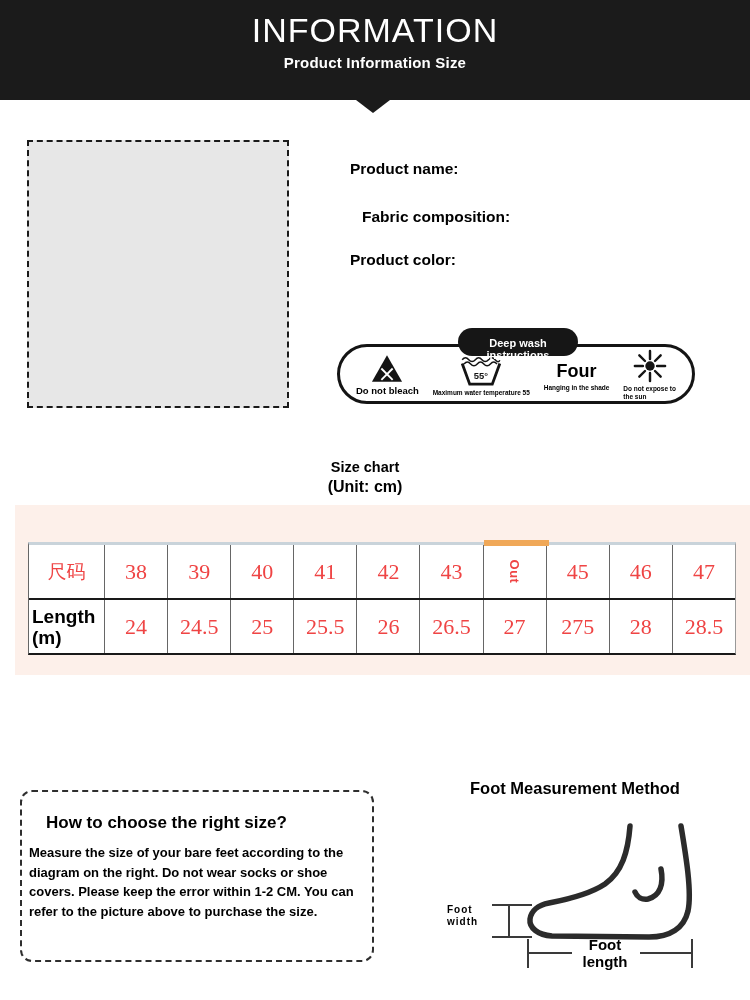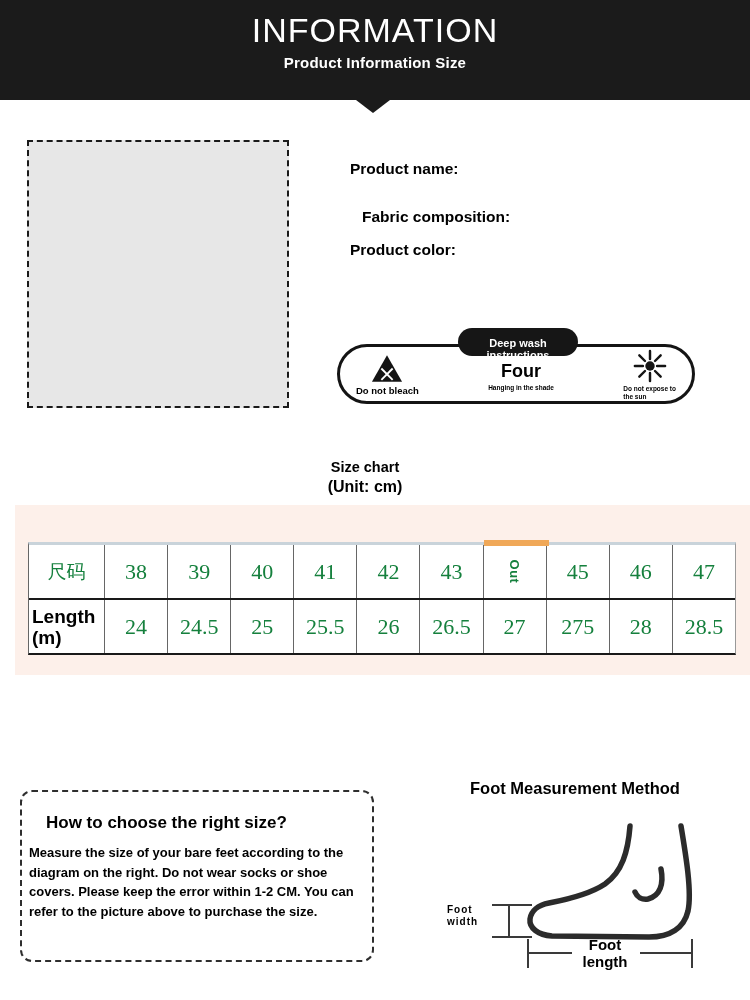--- a/index.html
+++ b/index.html
@@ -12,21 +12,21 @@
   .header { position:absolute; left:0; top:0; width:750px; height:100px; background:#1b1b1b; color:#fff; text-align:center; }
   .header-title { padding-top:11px; font-size:34px; font-weight:400; letter-spacing:1px; }
   .header-sub { padding-top:4px; font-size:15px; font-weight:700; letter-spacing:0.2px; }
   .header-arrow { position:absolute; left:356px; top:100px; width:0; height:0;
     border-left:17px solid transparent; border-right:17px solid transparent; border-top:13px solid #1b1b1b; }
   
   .placeholder { position:absolute; left:27px; top:140px; width:262px; height:268px; background:#e7e7e7; border:2px dashed #1a1a1a; }
   .plabel { position:absolute; left:350px; font-size:15.5px; font-weight:700; }
   #plabel-name   { top:160px; }
   #plabel-fabric { top:208px;margin-left:12px; }
-  #plabel-color  { top:241px; }
+  #plabel-color  { top:251px; }
   
   .capsule { position:absolute; left:337px; top:344px; width:358px; height:60px; background:#fff;
     border:3px solid #141414; border-radius:34px; display:flex; align-items:center; justify-content:space-between; padding:2px 16px 0 16px; }
   .badge { position:absolute; left:458px; top:328px; width:120px; height:28px; background:#161616; border-radius:14px;
     color:#fff; font-size:11px; font-weight:700; line-height:12px; text-align:center; padding-top:9px; z-index:3; }
   .witem { display:flex; flex-direction:column; align-items:center; justify-content:center; text-align:center; }
   .wlabel { font-weight:700; margin-top:2px; }
   .witem1 .wlabel { font-size:9.5px; }
   .witem2 .wlabel { font-size:6.5px; }
   .witem3 .wlabel { font-size:6.5px; }
@@ -36,21 +36,21 @@
   .size-title-wrap { position:absolute; left:275px; top:459px; width:180px; text-align:center; }
   .size-title { font-size:14.5px; font-weight:700; }
   .size-unit  { font-size:16px;  font-weight:700; margin-top:3px; }
   .band { position:absolute; left:15px; top:505px; width:735px; height:170px; background:#fdf0ea; }
   .size-table { position:absolute; left:13px; top:37px; width:708px; background:#fff;
     border-top:3px solid #c9d3da; border-bottom:2px solid #191919; border-left:1px solid #666; border-right:1px solid #999; }
   .trow { display:flex; }
   .trow-head { height:55px; border-bottom:2px solid #191919; }
   .trow-body { height:53px; }
   .cell { flex:1; display:flex; align-items:center; justify-content:center; border-right:1px solid #666;
-    font-family:"Liberation Serif", serif; font-size:22px; color:#15803d; }
+    font-family:"Liberation Serif", serif; font-size:22px; color:#ef4444; }
   .cell:last-child { border-right:none; }
   .cell-first { flex:0 0 76px; }
   .chinese { font-size:19px; }
   .rot { display:inline-block; transform:rotate(90deg); font-family:"Liberation Sans",sans-serif; font-size:13px; font-weight:700; letter-spacing:0.5px; }
   .orange-bar { position:absolute; left:455px; top:-5px; width:65px; height:6px; background:#f0a858; z-index:2; }
   .length-label { position:absolute; left:3px; top:61px; font-size:19px; font-weight:700; line-height:21px;
     font-family:"Liberation Sans",sans-serif; z-index:2; }
   
   .choose-box { position:absolute; left:20px; top:790px; width:354px; height:172px; background:#fff;
     border:2px dashed #2e2e2e; border-radius:12px; }
@@ -82,20 +82,29 @@
   <div>instructions</div>
 </div>
 <div class="capsule">
   <div class="witem witem1">
     <svg width="32" height="29" viewBox="0 0 34 30">
       <polygon points="17,1 33,29 1,29" fill="#141414"></polygon>
       <line x1="11" y1="15" x2="23" y2="27" stroke="#ffffff" stroke-width="2"></line>
       <line x1="23" y1="15" x2="11" y2="27" stroke="#ffffff" stroke-width="2"></line>
     </svg>
     <div class="wlabel">Do not bleach</div>
+  </div>
+  <div class="witem witem2">
+    <svg width="44" height="32" viewBox="0 0 46 34">
+      <path d="M3 9 L11 31 L35 31 L43 9" fill="none" stroke="#141414" stroke-width="3"></path>
+      <path d="M3 5 q3.5 -4 7 0 q3.5 4 7 0 q3.5 -4 7 0 q3.5 4 7 0 q3.5 -4 7 0 q3.5 4 5 0.5" fill="none" stroke="#141414" stroke-width="1.6"></path>
+      <path d="M5 9.5 q3.5 -4 7 0 q3.5 4 7 0 q3.5 -4 7 0 q3.5 4 7 0 q3.5 -4 7 0" fill="none" stroke="#141414" stroke-width="1.6"></path>
+      <text x="23" y="25" text-anchor="middle" font-size="10" font-weight="bold" fill="#141414">55°</text>
+    </svg>
+    <div class="wlabel">Maximum water temperature 55</div>
   </div>
   <div class="witem witem3">
     <div class="four-text">Four</div>
     <div class="wlabel">Hanging in the shade</div>
   </div>
   <div class="witem witem4">
     <svg width="34" height="34" viewBox="0 0 36 36">
       <circle cx="18" cy="18" r="5" fill="#141414"></circle>
       <g stroke="#141414" stroke-width="2.6" stroke-linecap="round">
         <line x1="25.5" y1="18" x2="34" y2="18"></line>

